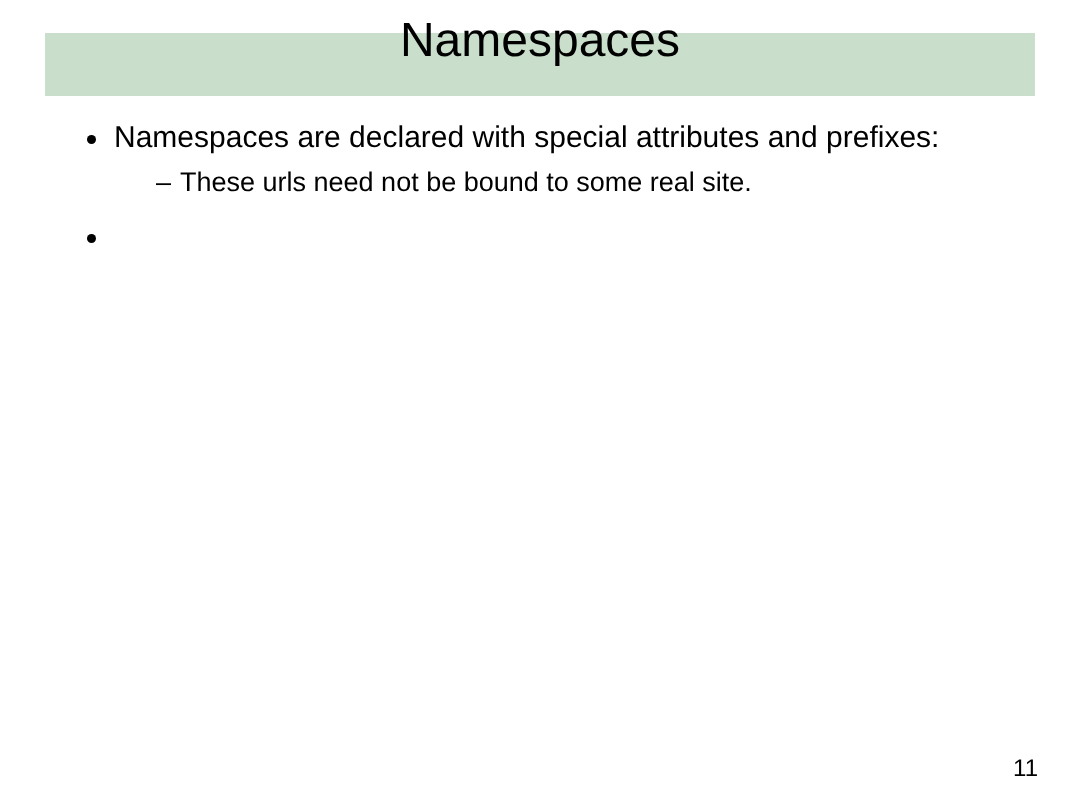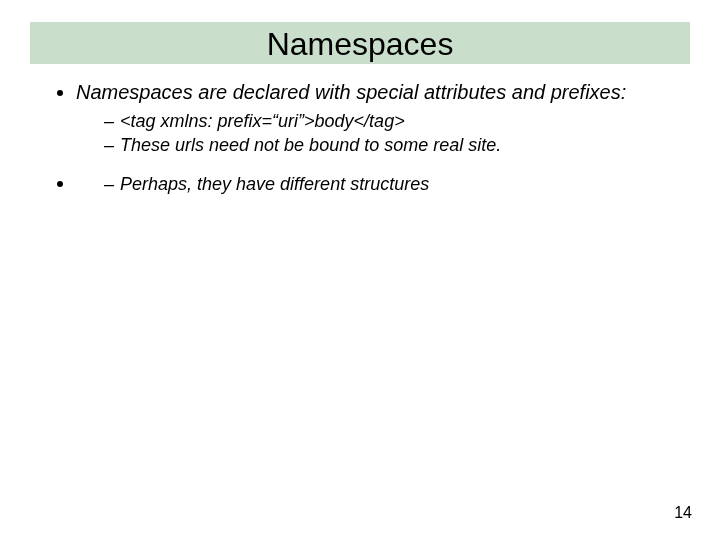--- a/index.html
+++ b/index.html
@@ -21,36 +21,35 @@
   .title-band {
     position: absolute;
     top: 22px;
     left: 30px;
     right: 30px;
     height: 42px;
     background: #c9dfcb;
   }
   .title {
     position: absolute;
-    top: 26px;
+    top: 8px;
     left: 0;
     width: 720px;
     text-align: center;
     font-size: 32px;
     color: #000;
     font-family: Tahoma, Verdana, sans-serif;
   }
   .body {
     position: absolute;
     top: 80px;
     left: 50px;
     right: 32px;
     font-size: 20px;
     line-height: 1.28;
-    font-style: italic;
   }
   ul.top {
     list-style: disc;
     margin: 0;
     padding-left: 26px;
   }
   ul.top > li {
     margin-bottom: 4px;
     font-size: 20px;
   }
@@ -89,26 +88,22 @@
 
 <div class="slide">
   <div class="title-band"></div>
   <div class="title">Namespaces</div>
 
   <div class="body">
     <ul class="top">
       <li>
         <span>Namespaces are declared with special attributes and prefixes:</span>
         <ul class="sub">
-          <li><span>&lt;tag xmlns: prefix=“uri”&gt;body&lt;/tag&gt;</span></li>
           <li><span>These urls need not be bound to some real site.</span></li>
         </ul>
       </li>
       <li>
-        <ul class="sub">
-          <li><span>Perhaps, they have different structures</span></li>
-        </ul>
       </li>
     </ul>
   </div>
 
-  <div class="pagenum">14</div>
+  <div class="pagenum">11</div>
 </div>
 
 </body></html>

